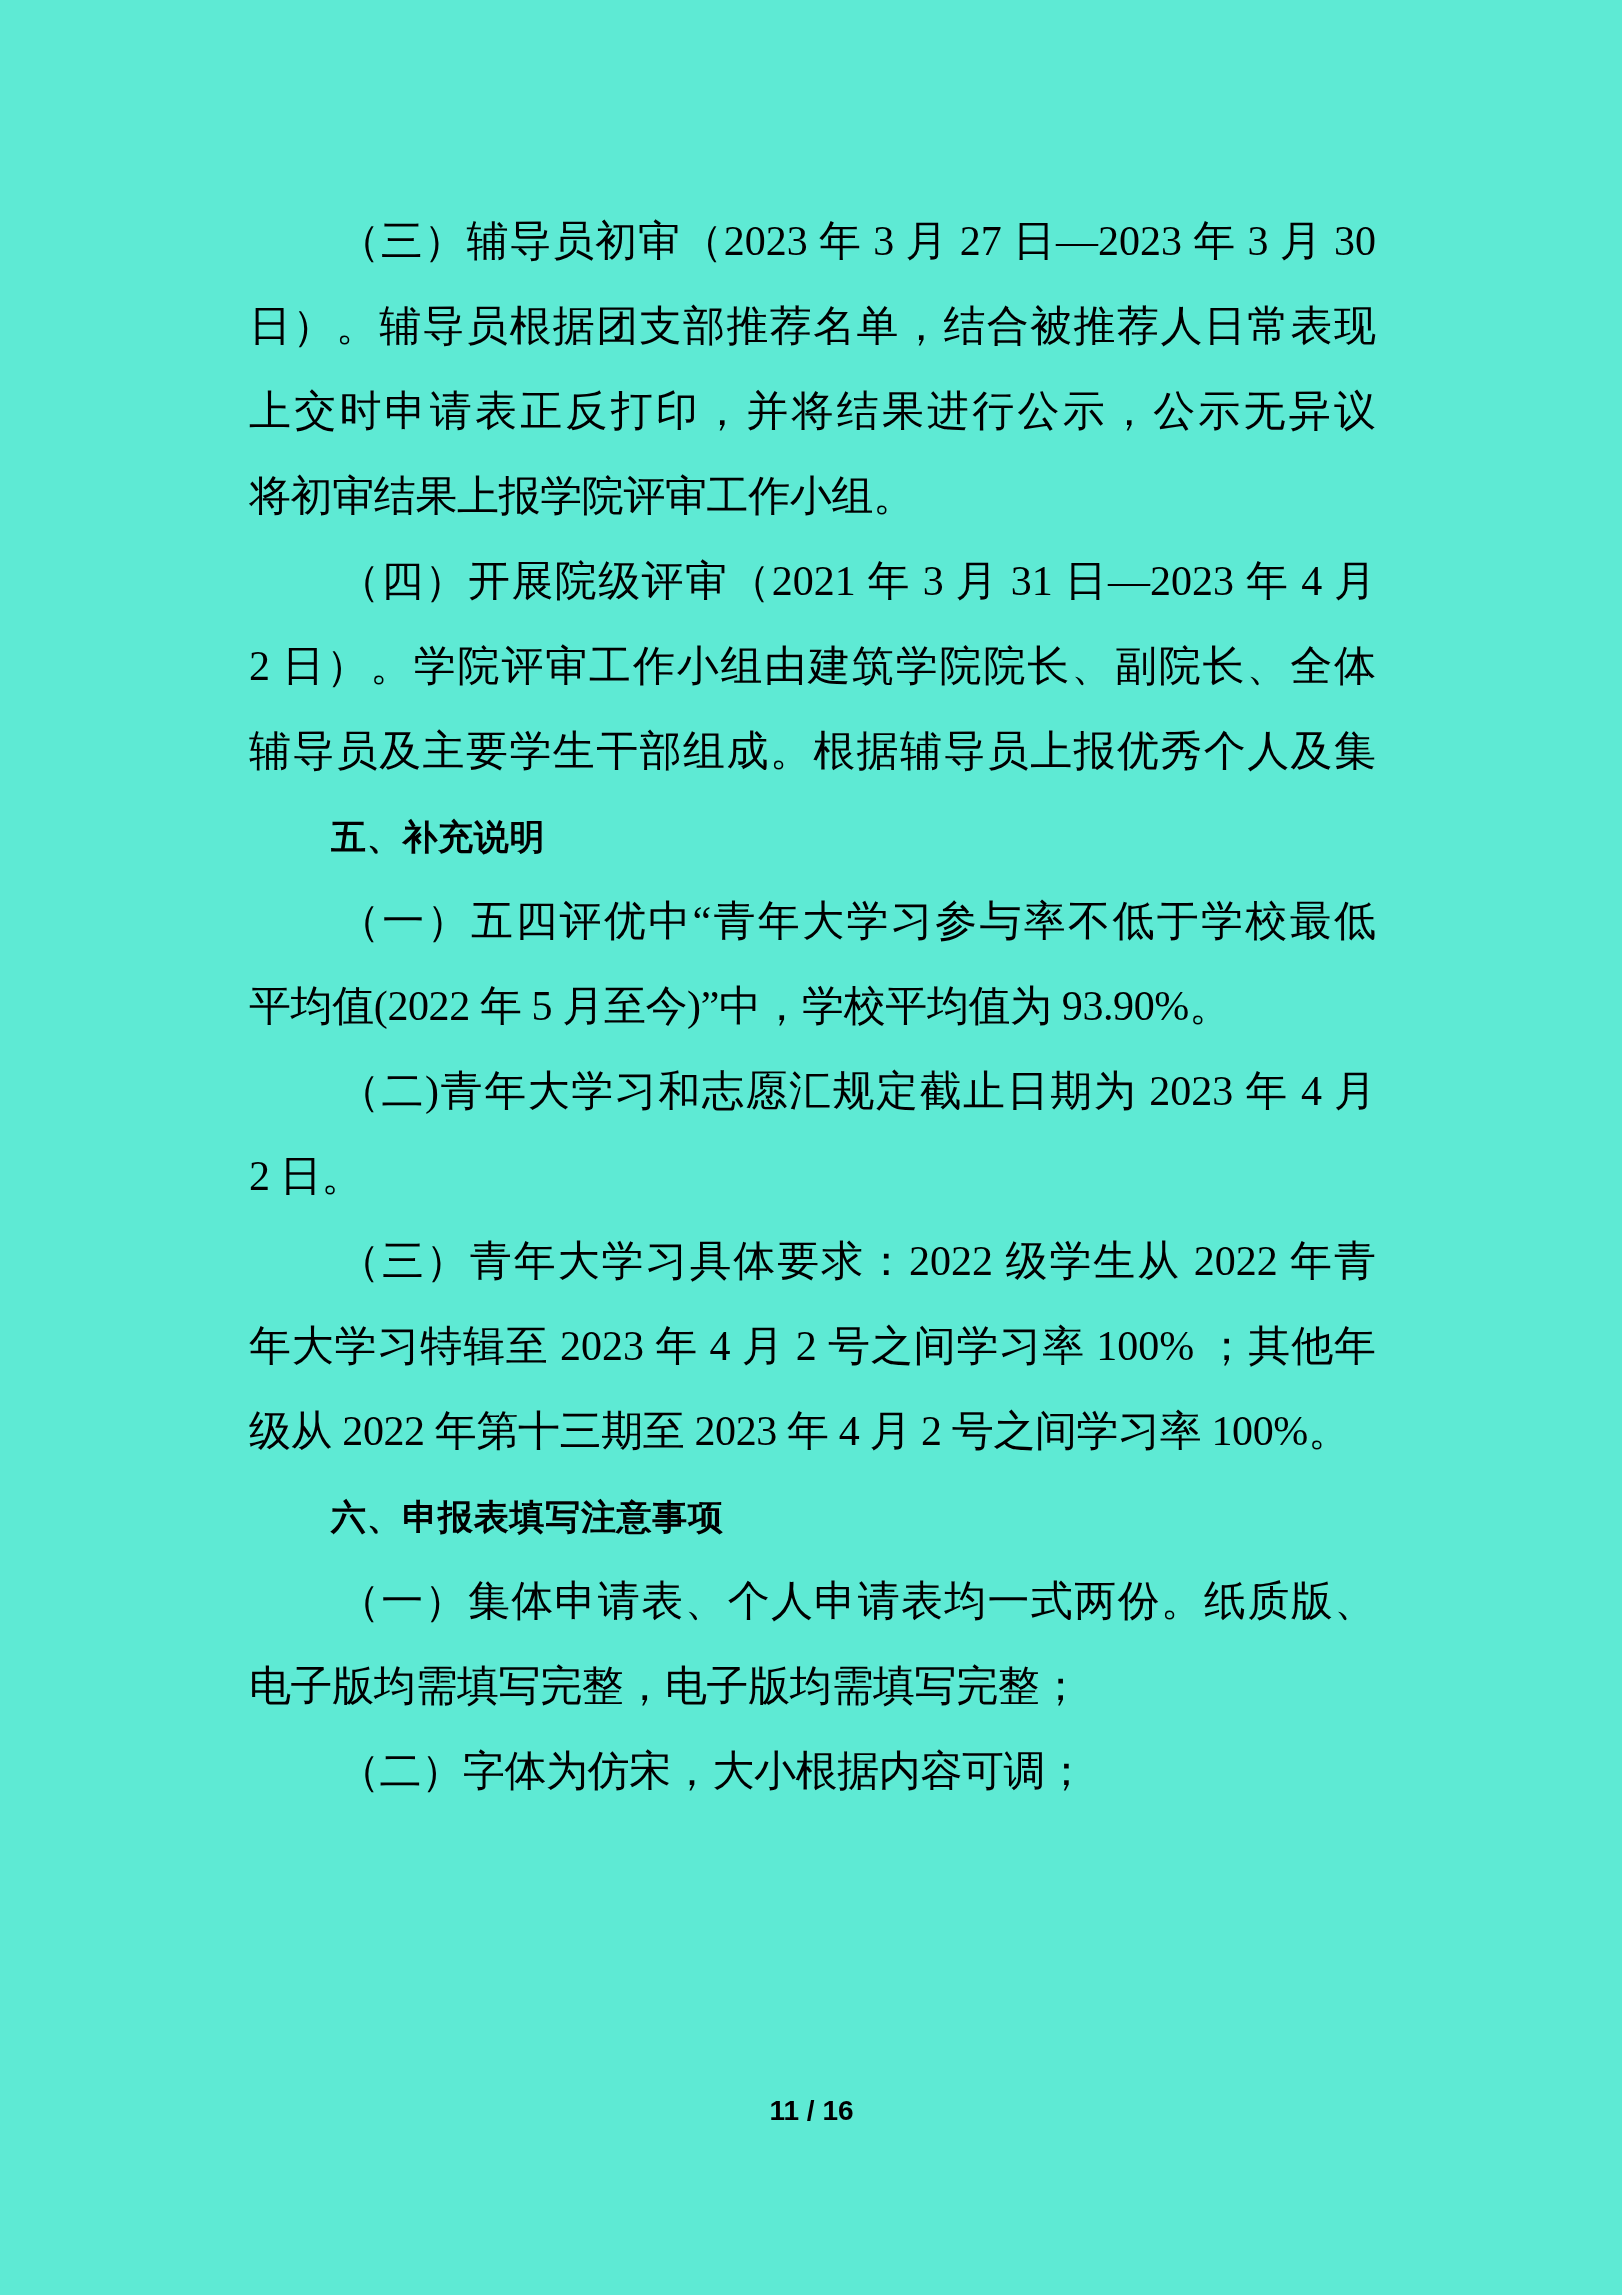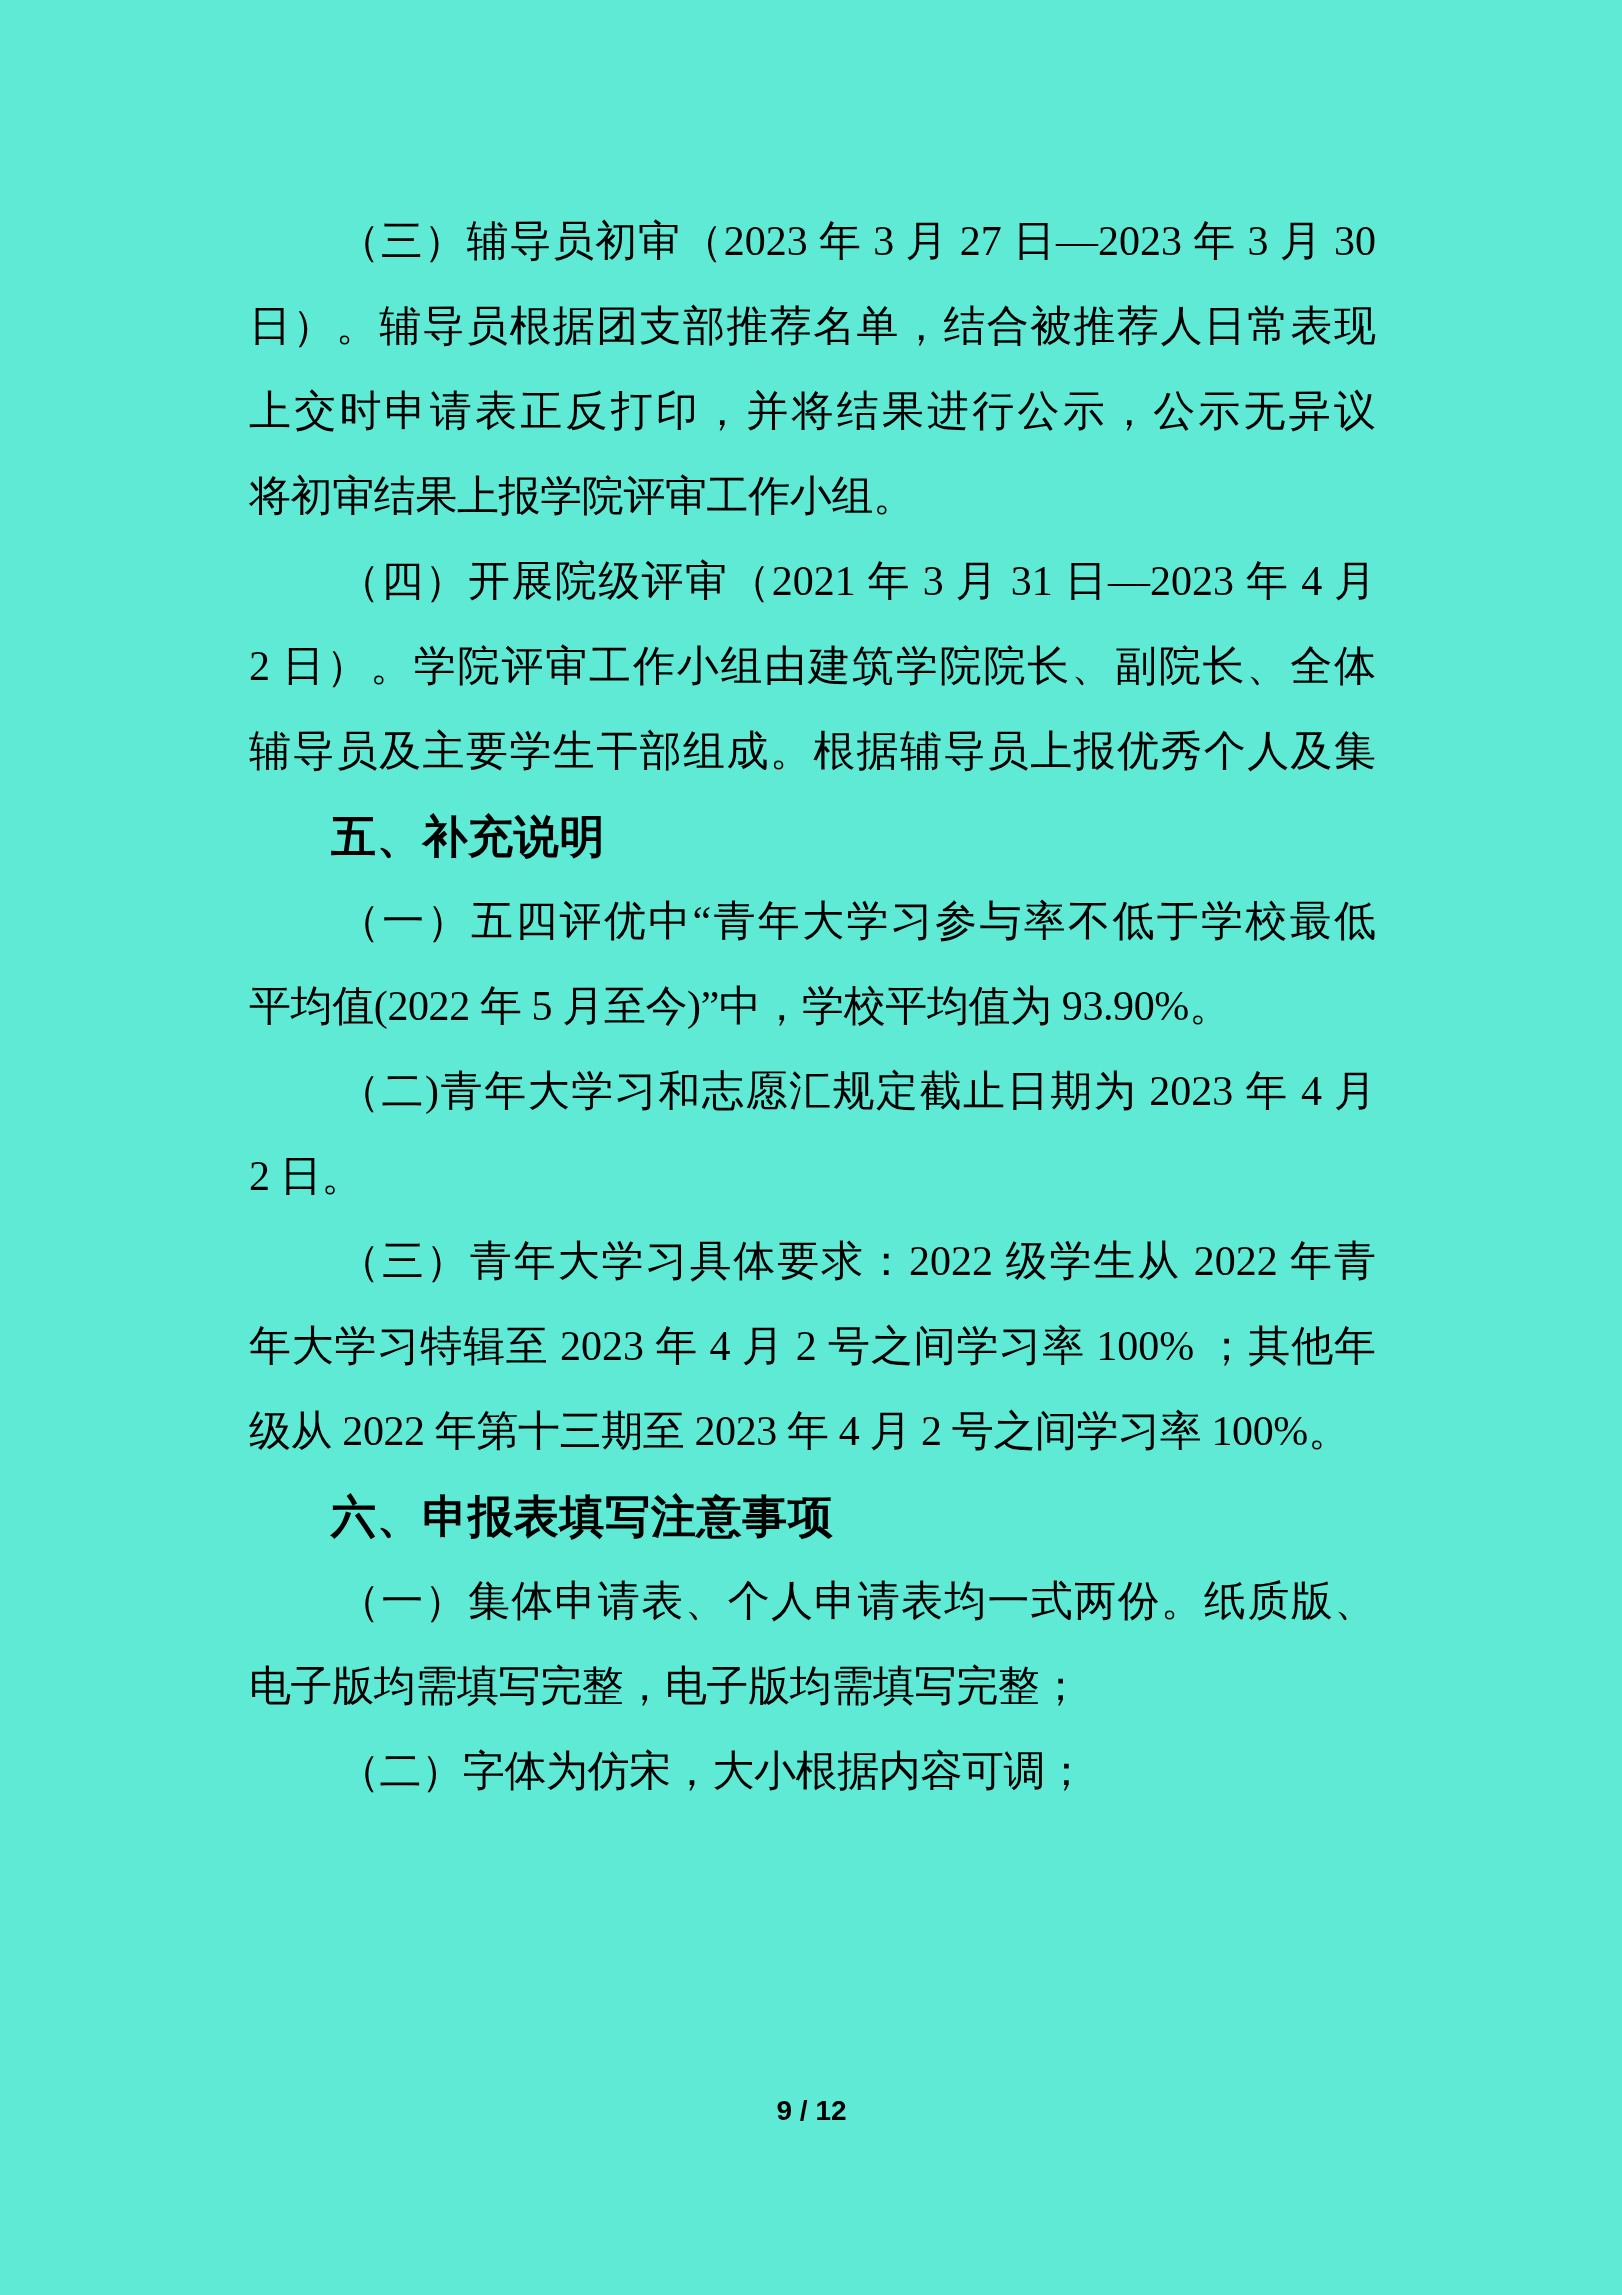--- a/index.html
+++ b/index.html
@@ -36,21 +36,21 @@
     text-indent: 89px;
   }
   .line.last {
     text-align-last: left;
     white-space: nowrap;
     letter-spacing: -0.4px;
   }
   .heading .line {
     font-family: "Liberation Sans", "DejaVu Sans", sans-serif;
     font-weight: bold;
-    font-size: 45px;
+    font-size: 35px;
     text-align-last: left;
     white-space: nowrap;
     text-indent: 82px;
     letter-spacing: 0.7px;
   }
   .page-footer {
     position: absolute;
     left: 0;
     top: 2095px;
     width: 1623px;
@@ -97,15 +97,15 @@
         <div class="line first last">六、申报表填写注意事项</div>
       </div>
       <div class="block paragraph">
         <div class="line first">（一）集体申请表、个人申请表均一式两份。纸质版、</div>
         <div class="line last">电子版均需填写完整，电子版均需填写完整；</div>
       </div>
       <div class="block paragraph">
         <div class="line first last">（二）字体为仿宋，大小根据内容可调；</div>
       </div>
     </main>
-  <div class="page-footer">9 / 12</div>
+  <div class="page-footer">11 / 16</div>
 </div>
 
 
 </body></html>

